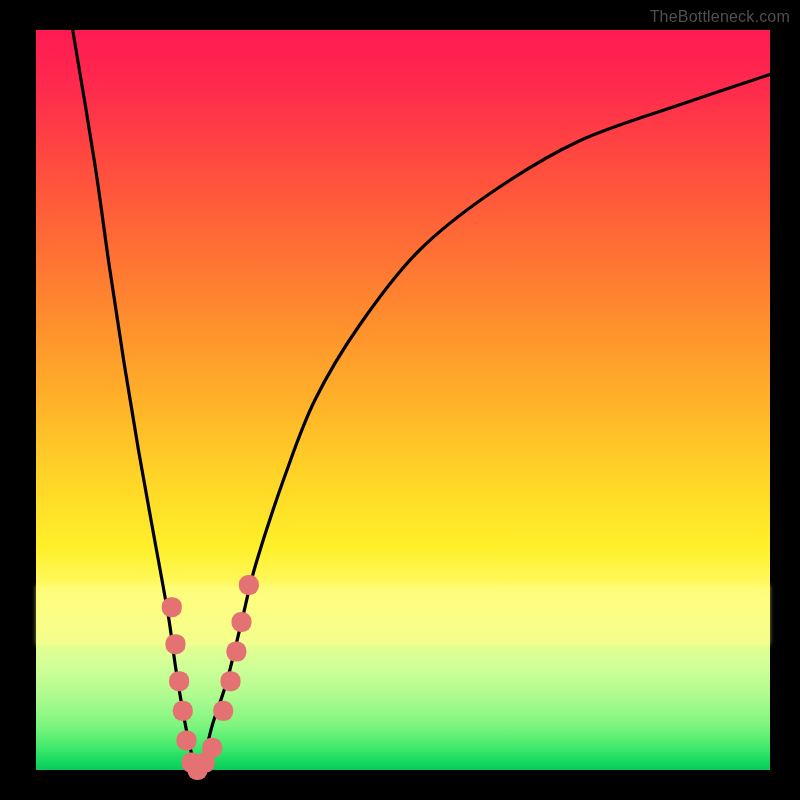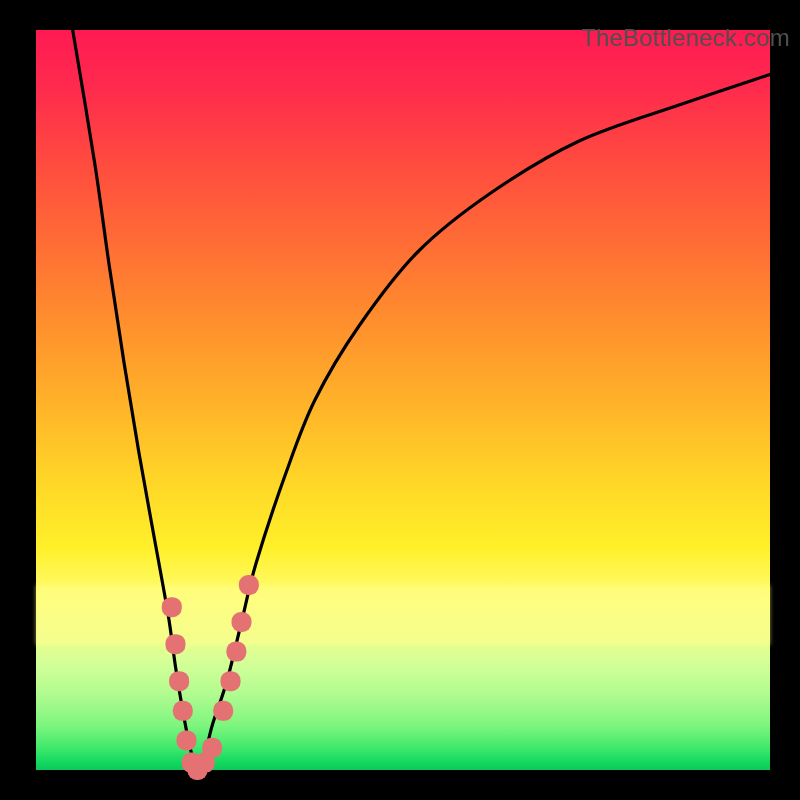--- a/index.html
+++ b/index.html
@@ -58,24 +58,24 @@
   svg.curves {
     position: absolute;
     left: 0;
     top: 0;
     width: 734px;
     height: 740px;
     overflow: visible;
   }
   .watermark {
     position: absolute;
-    top: 24px;
+    top: 8px;
     right: 10px;
     color: #4f4f4f;
-    font-size: 24px;
+    font-size: 16px;
     font-weight: 500;
     letter-spacing: 0.2px;
     user-select: none;
   }
 </style>
 </head>
 <body>
 
 <div class="frame">
   <div class="plot">

